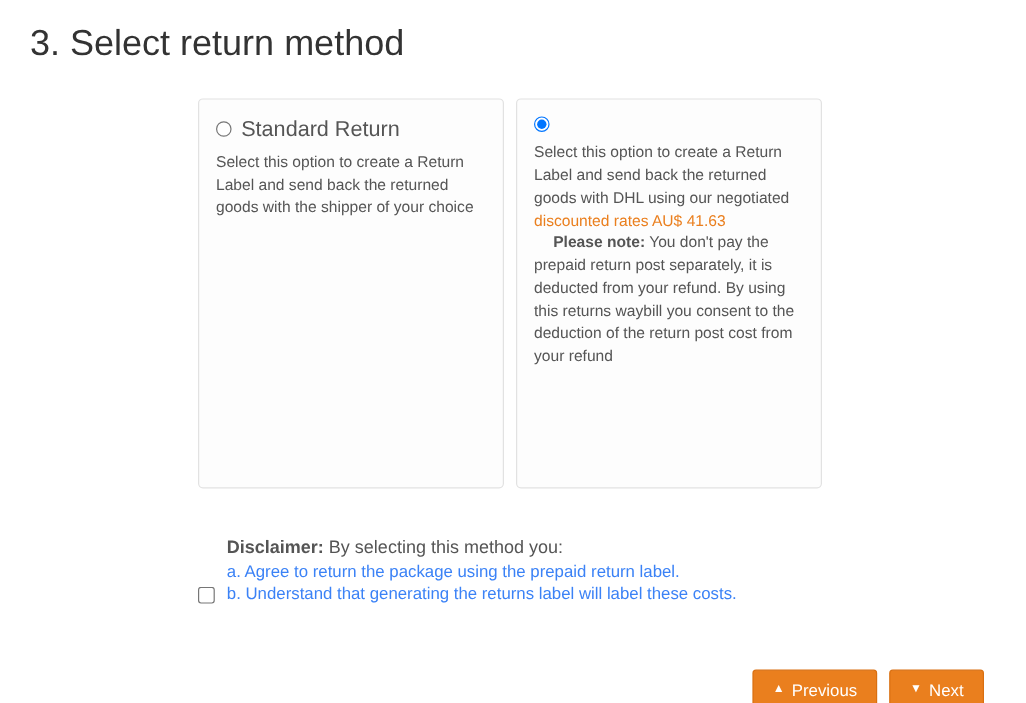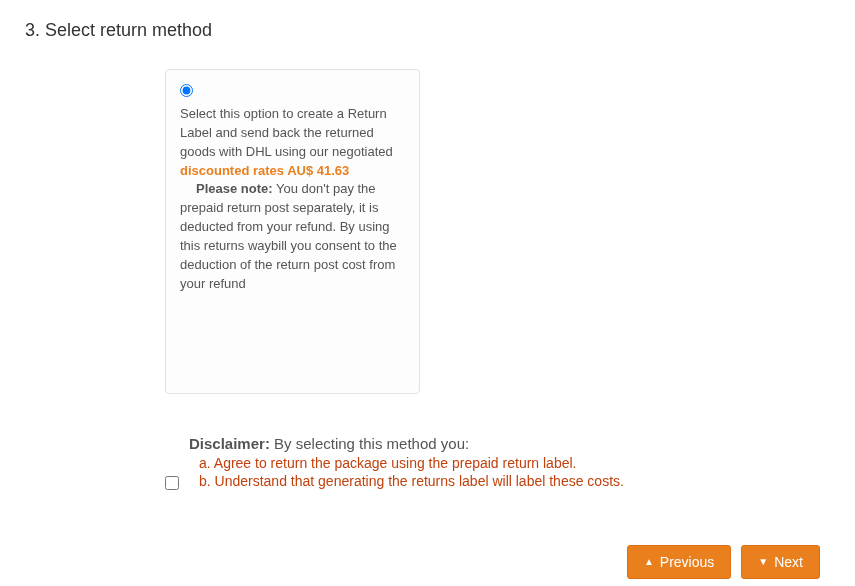--- a/index.html
+++ b/index.html
@@ -5,21 +5,21 @@
     * { box-sizing: border-box; margin: 0; padding: 0; }
     body {
       font-family: -apple-system, BlinkMacSystemFont, "Segoe UI", Arial, sans-serif;
       background: #fff;
       color: #333;
       width: 855px;
       height: 586px;
       padding: 20px 25px;
     }
     .page-title {
-      font-size: 18px;
+      font-size: 30px;
       font-weight: 400;
       color: #333;
       margin-bottom: 28px;
     }
     .options-row {
       display: flex;
       gap: 10px;
       margin-left: 140px;
       margin-bottom: 40px;
     }
@@ -47,21 +47,20 @@
       font-weight: 400;
     }
     .option-desc {
       font-size: 13px;
       color: #555;
       line-height: 1.45;
     }
     .rate-link {
       color: #ea7f1e;
       text-decoration: none;
-      font-weight: bold;
     }
     .note-label {
       font-weight: 700;
       padding-left: 16px;
     }
     .disclaimer-block {
       margin-left: 140px;
       display: flex;
       align-items: flex-end;
       gap: 10px;
@@ -75,23 +74,23 @@
     .disclaimer-text {
       font-size: 15px;
       color: #555;
       line-height: 1.3;
     }
     .disclaimer-label {
       font-weight: 700;
     }
     .disclaimer-list {
       list-style: none;
-      margin-left: 10px;
+      margin-left: 0;
       font-size: 14px;
-      color: #c2410c;
+      color: #3b82f6;
     }
     .buttons-row {
       display: flex;
       justify-content: flex-end;
       gap: 10px;
       padding-right: 10px;
     }
     .btn {
       background: #ea7f1e;
       border: 1px solid #d96f10;
@@ -108,20 +107,27 @@
       font-size: 10px;
     }
   </style>
 </head>
 <body>
 
 <h1 class="page-title">3. Select return method</h1>
 
 <div class="options-row">
 
+  <div class="option-card">
+    <div class="option-header">
+      <input type="radio" name="retmethod" style="">
+      <span class="option-title">Standard Return</span>
+    </div>
+    <div class="option-desc">Select this option to create a Return Label and send back the returned goods with the shipper of your choice</div>
+  </div>
 
   <div class="option-card">
     <div class="option-header">
       <input type="radio" name="retmethod" checked="" style="">
     </div>
     <div class="option-desc">
       <span>Select this option to create a Return Label and send back the returned goods with DHL using our negotiated </span><a href="#" class="rate-link">discounted rates AU$ 41.63</a><br>
       <span class="note-label">Please note:</span><span> You don't pay the prepaid return post separately, it is deducted from your refund. By using this returns waybill you consent to the deduction of the return post cost from your refund</span>
     </div>
   </div>

